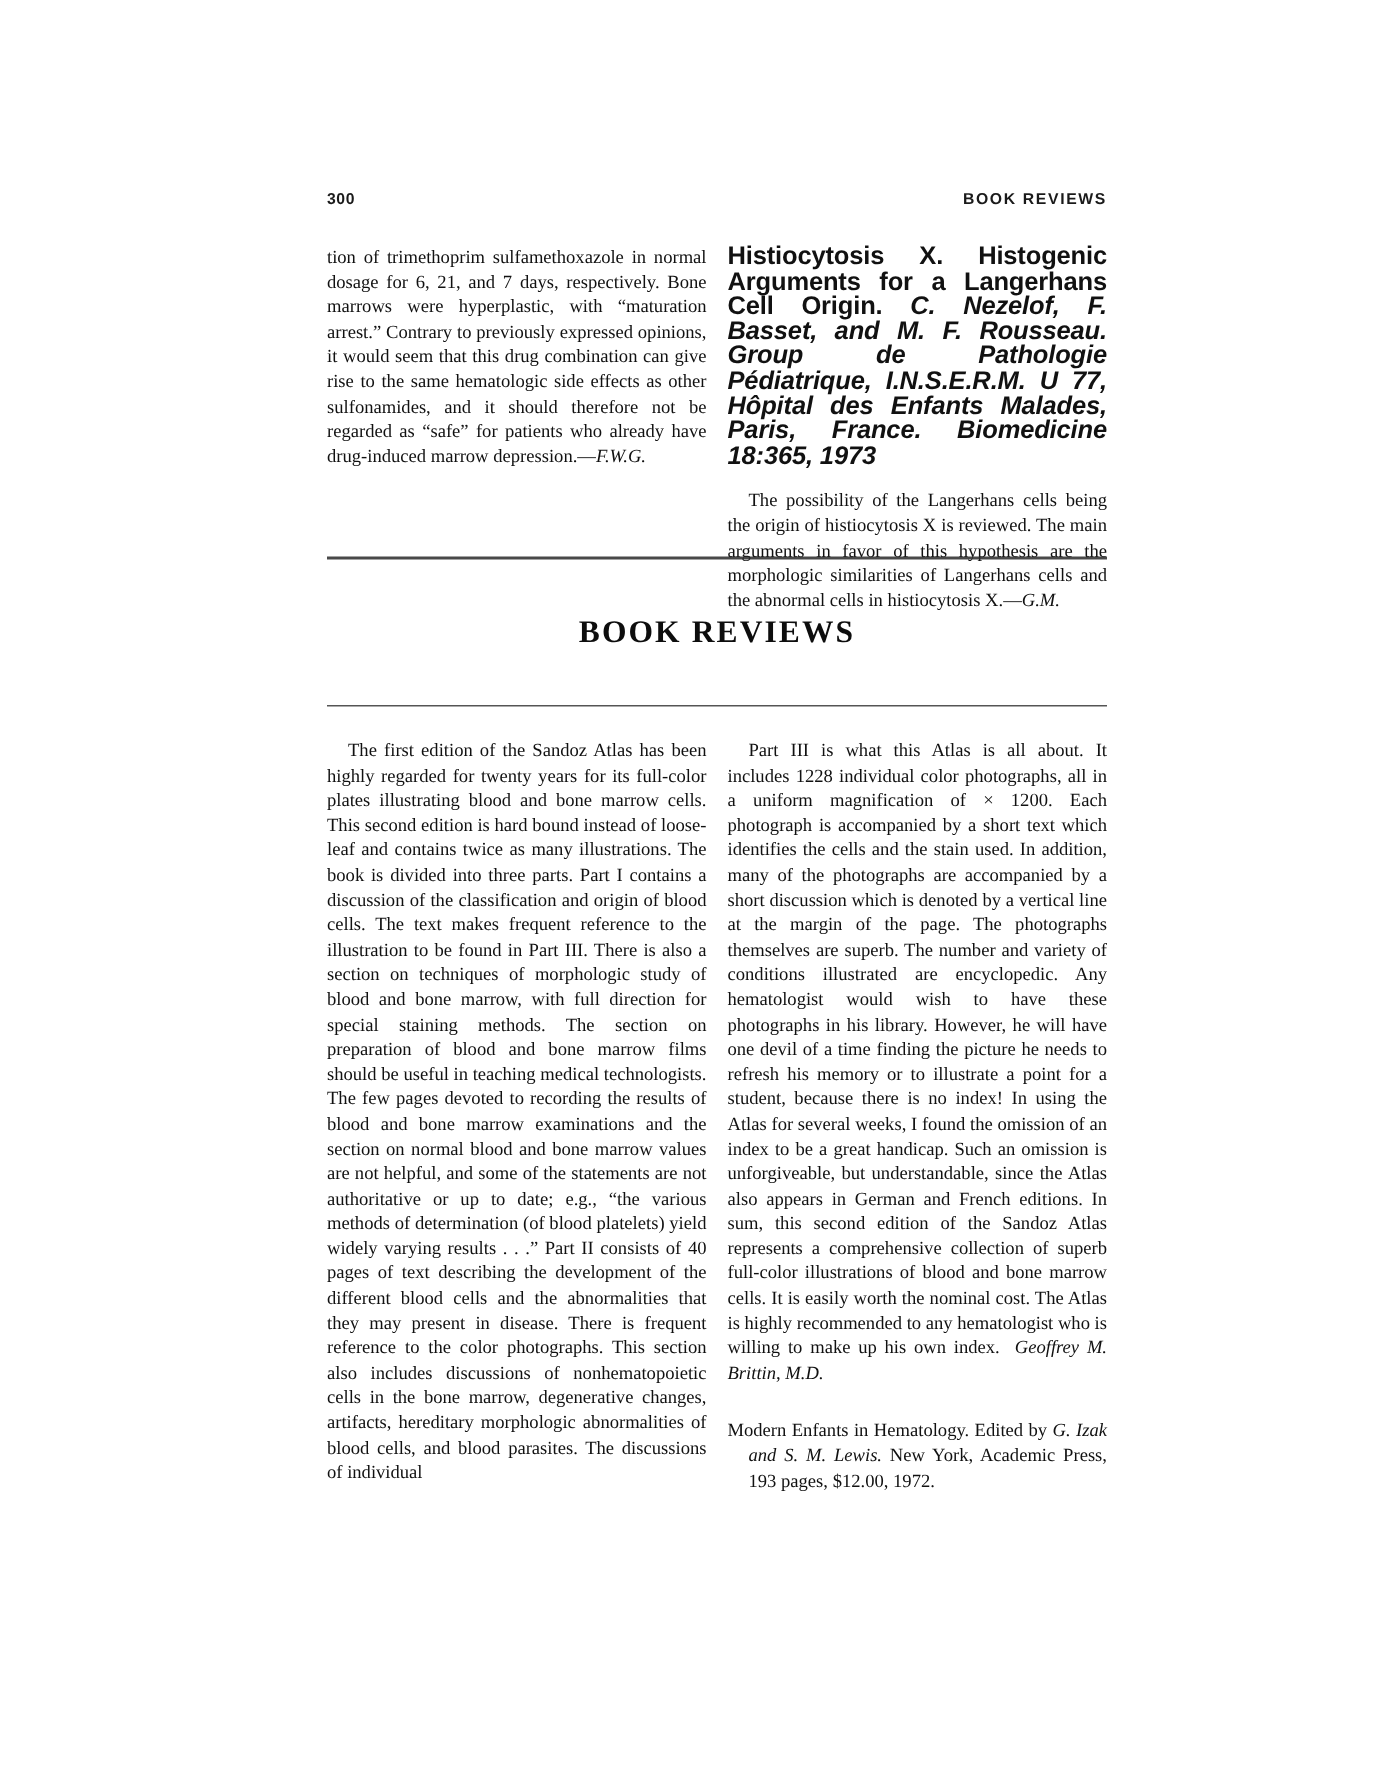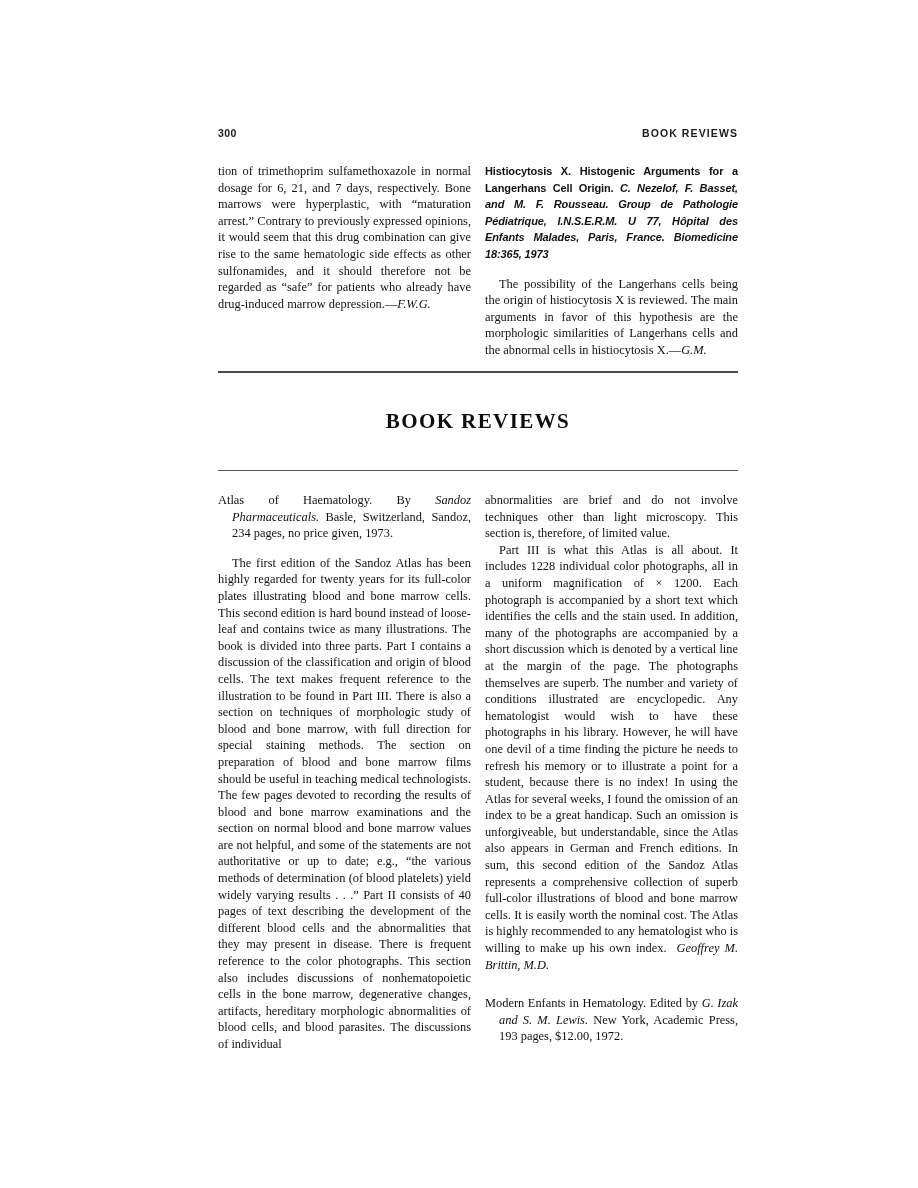--- a/index.html
+++ b/index.html
@@ -95,21 +95,21 @@
     padding-left: 14px;
     text-indent: -14px;
   }
   p.citation em {
     font-style: italic;
   }
 
   
   .cite-sans {
     font-family: "Liberation Sans", sans-serif;
-    font-size: 11px;
+    font-size: 17px;
     line-height: 16.6px;
     font-weight: 700;
     text-align: justify;
     color: #111111;
     margin: 0;
     letter-spacing: -0.1px;
   }
   .cite-sans .authors {
     font-style: italic;
     font-weight: 700;
@@ -175,27 +175,25 @@
 
   <div id="section-head">
     <div class="rule"></div>
     <h1 class="section-title">BOOK REVIEWS</h1>
     <div class="rule thin"></div>
   </div>
 
   <div class="cols" id="block-bottom">
 
     <div class="col">
-      <p class="citation"><span>Atlas of Haematology. By </span><em>Sandoz Pharmaceuticals.</em><span> Basle, Switzerland, Sandoz, 234 pages, no price given, 1973.</span></p>
 
       <p class="indent gap">The first edition of the Sandoz Atlas has been highly regarded for twenty years for its full-color plates illustrating blood and bone marrow cells. This second edition is hard bound instead of loose-leaf and contains twice as many illustrations. The book is divided into three parts. Part I contains a discussion of the classification and origin of blood cells. The text makes frequent reference to the illustration to be found in Part III. There is also a section on techniques of morphologic study of blood and bone marrow, with full direction for special staining methods. The section on preparation of blood and bone marrow films should be useful in teaching medical technologists. The few pages devoted to recording the results of blood and bone marrow examinations and the section on normal blood and bone marrow values are not helpful, and some of the statements are not authoritative or up to date; e.g., “the various methods of determination (of blood platelets) yield widely varying results . . .” Part II consists of 40 pages of text describing the development of the different blood cells and the abnormalities that they may present in disease. There is frequent reference to the color photographs. This section also includes discussions of nonhematopoietic cells in the bone marrow, degenerative changes, artifacts, hereditary morphologic abnormalities of blood cells, and blood parasites. The discussions of individual</p>
     </div>
 
     <div class="col">
-      <p class="flush">abnormalities are brief and do not involve techniques other than light microscopy. This section is, therefore, of limited value.</p>
 
       <p class="indent"><span>Part III is what this Atlas is all about. It includes 1228 individual color photographs, all in a uniform magnification of × 1200. Each photograph is accompanied by a short text which identifies the cells and the stain used. In addition, many of the photographs are accompanied by a short discussion which is denoted by a vertical line at the margin of the page. The photographs themselves are superb. The number and variety of conditions illustrated are encyclopedic. Any hematologist would wish to have these photographs in his library. However, he will have one devil of a time finding the picture he needs to refresh his memory or to illustrate a point for a student, because there is no index! In using the Atlas for several weeks, I found the omission of an index to be a great handicap. Such an omission is unforgiveable, but understandable, since the Atlas also appears in German and French editions. In sum, this second edition of the Sandoz Atlas represents a comprehensive collection of superb full-color illustrations of blood and bone marrow cells. It is easily worth the nominal cost. The Atlas is highly recommended to any hematologist who is willing to make up his own index.</span><span class="sig" style="padding-left:10px;">Geoffrey M. Brittin, M.D.</span></p>
 
       <p class="citation gap" style="margin-top:22px;"><span>Modern Enfants in Hematology. Edited by </span><em>G. Izak and S. M. Lewis.</em><span> New York, Academic Press, 193 pages, $12.00, 1972.</span></p>
     </div>
   </div>
 
 </div>
 
 </body></html>

